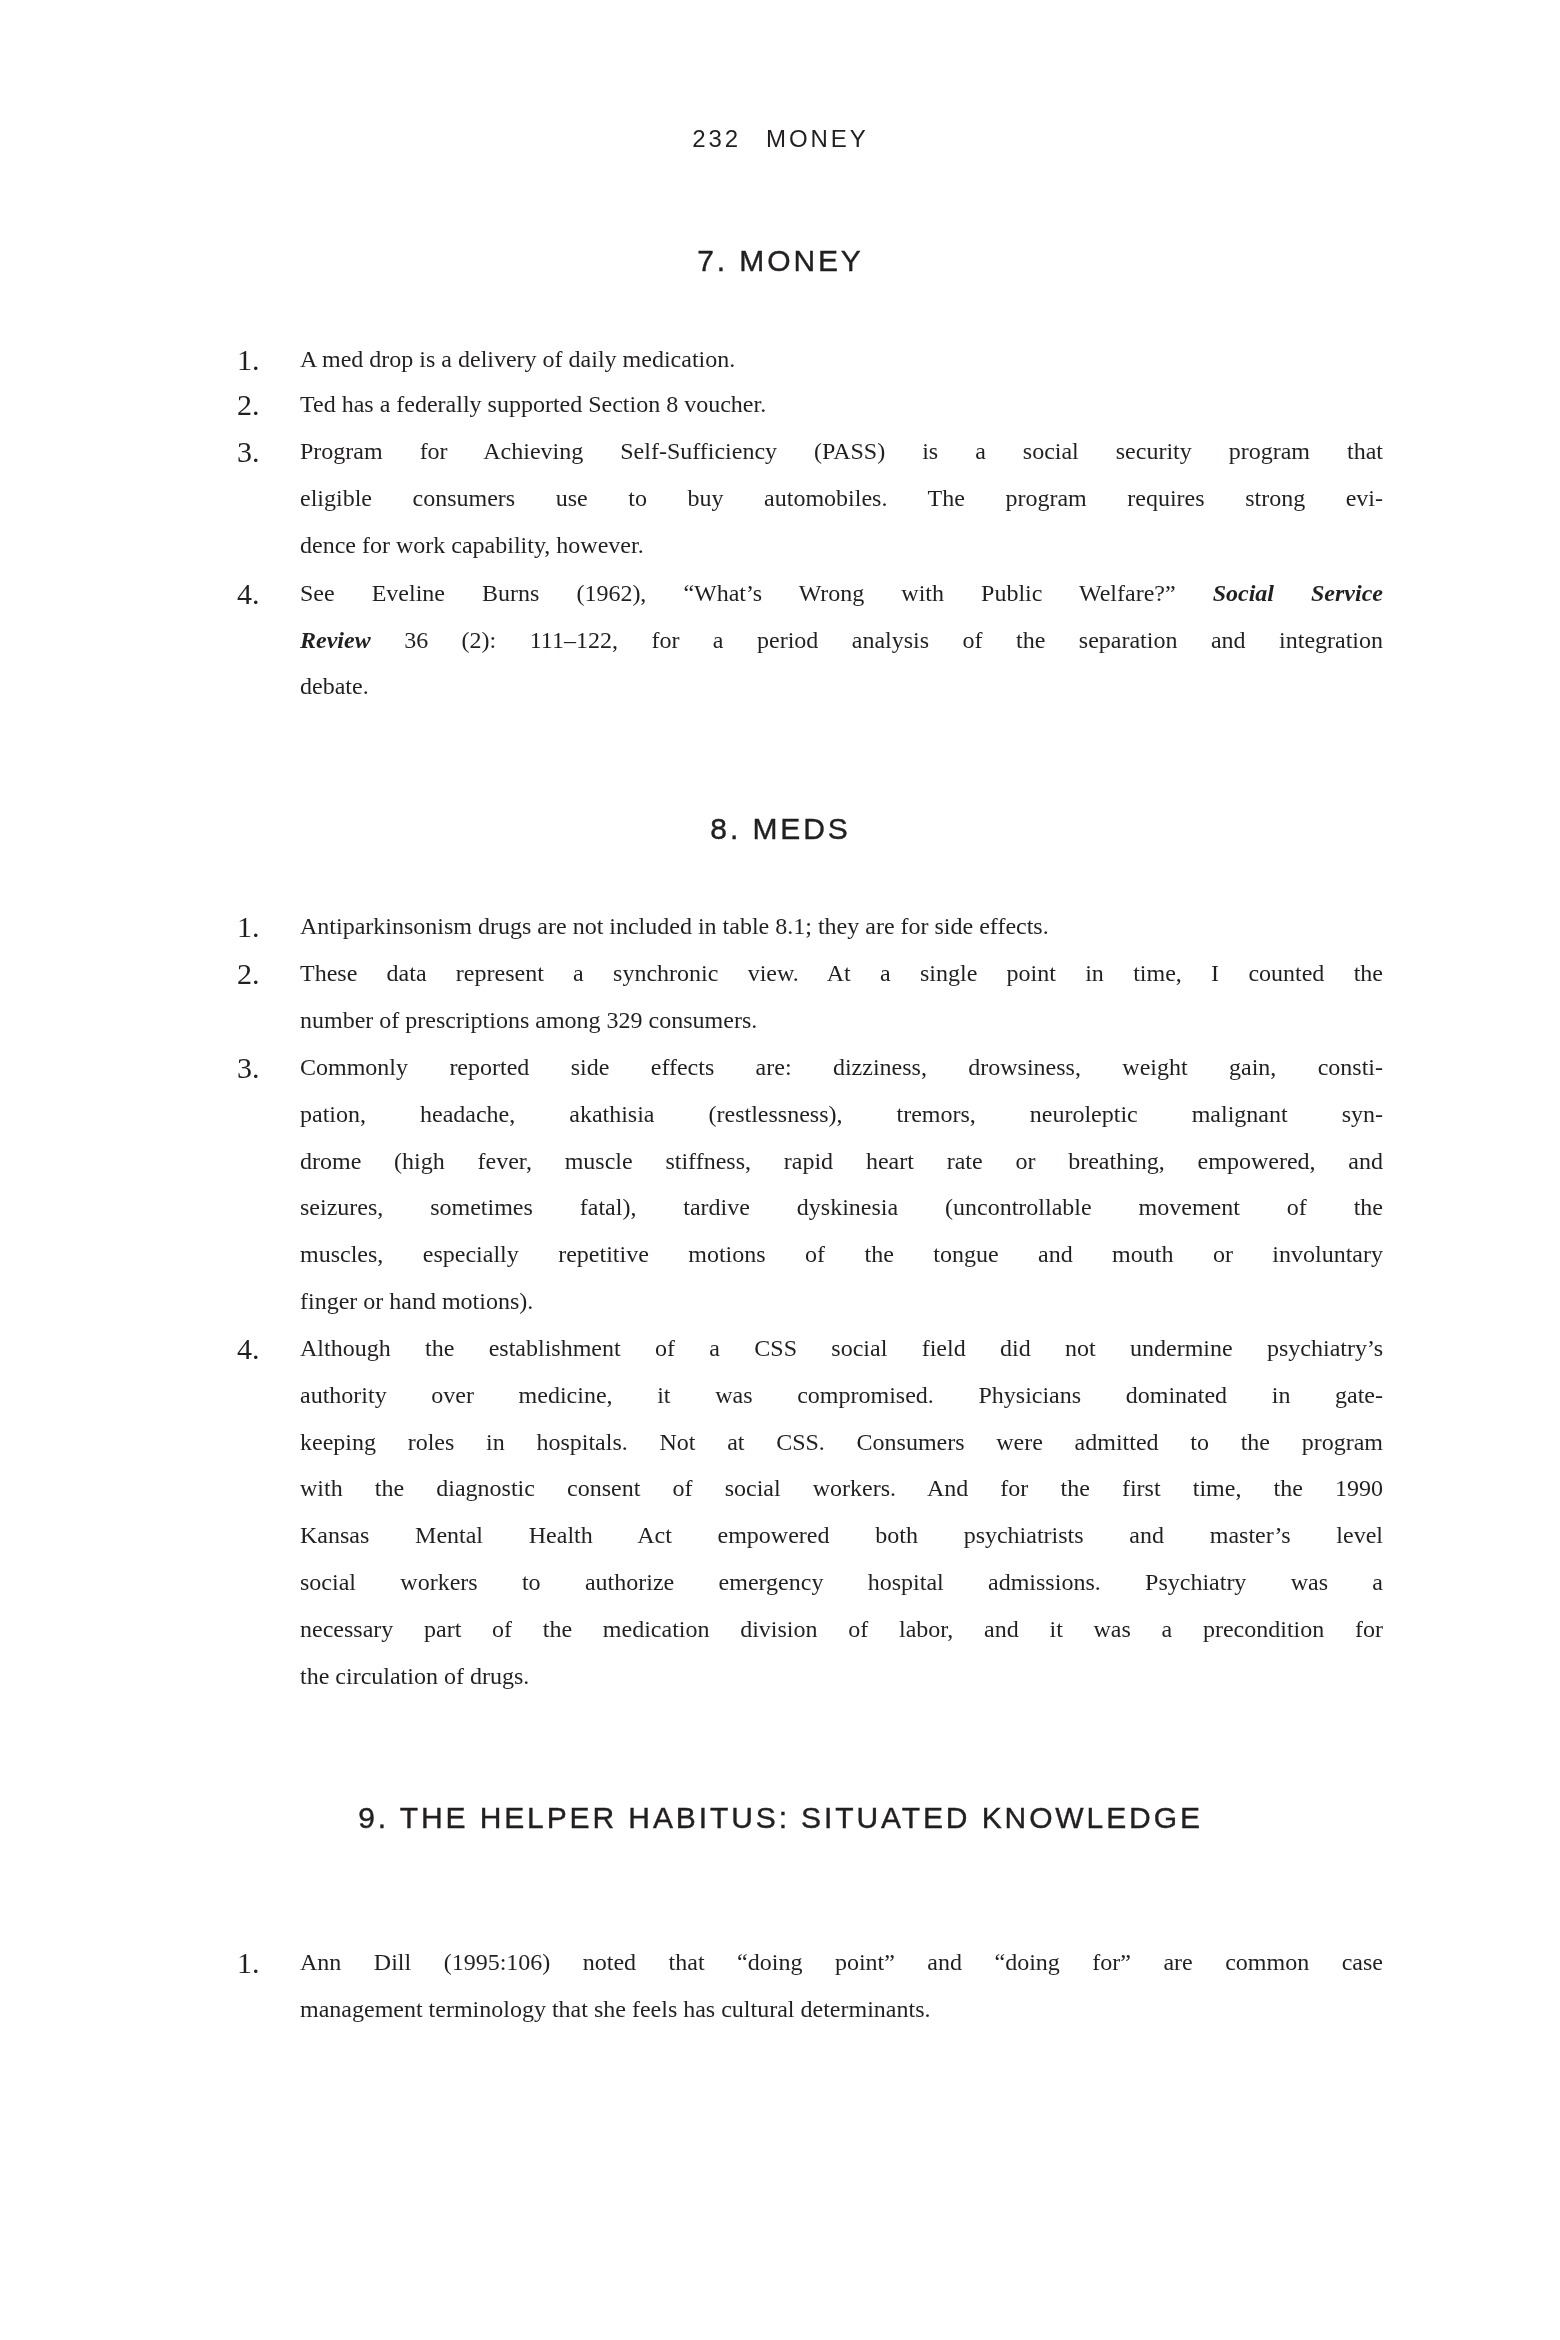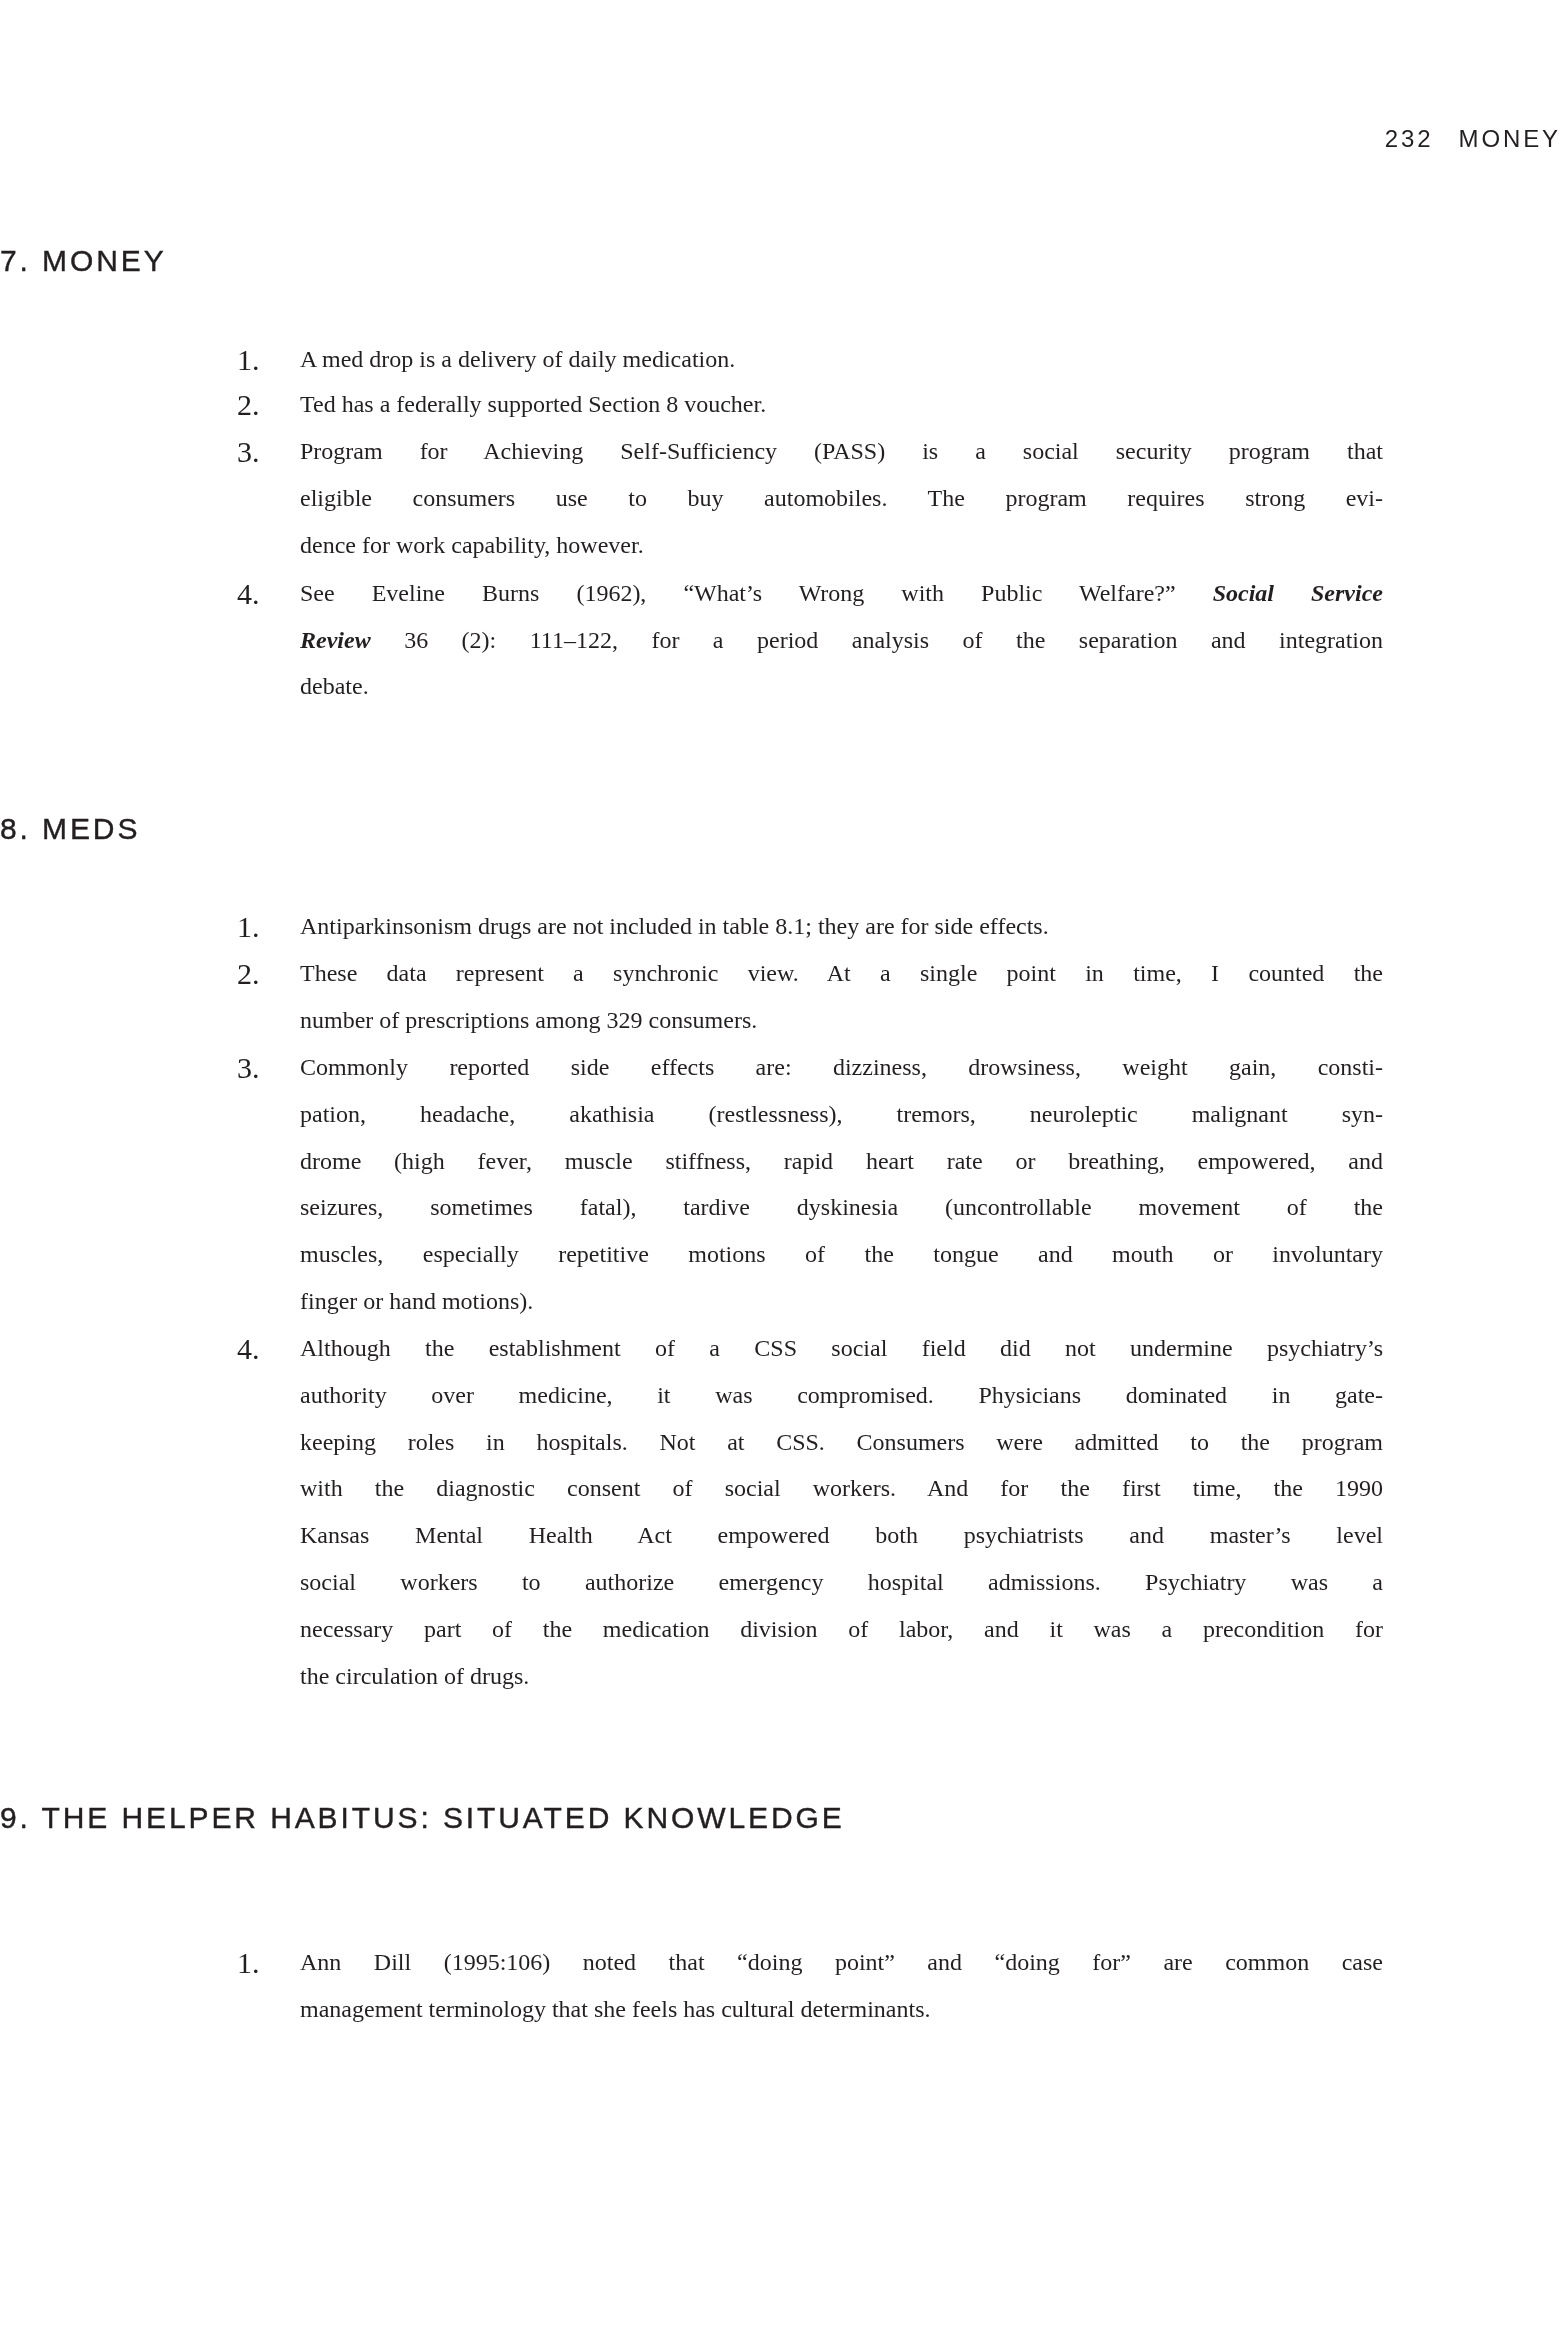--- a/index.html
+++ b/index.html
@@ -1,29 +1,30 @@
 <!DOCTYPE html>
 <html><head>
 <meta charset="utf-8">
 <style>
   html, body { margin: 0; padding: 0; background: #ffffff; }
   body { width: 1561px; height: 2341px; position: relative; overflow: hidden; color: #231f20; }
   .page { position: absolute; left: 0; top: 0; width: 1561px; height: 2341px; }
 
   .running-head {
     position: absolute; left: 0; width: 1561px; top: 122px;
-    text-align: right;
+    text-align: center;
     font-family: "Liberation Sans", sans-serif;
     font-size: 24px; letter-spacing: 2.9px; line-height: 34px;
     white-space: pre;
   }
   .running-head .gap { display: inline-block; width: 25px; }
 
   .sec-head {
     position: absolute; left: 0; width: 1561px;
+    text-align: center;
     font-family: "Liberation Sans", sans-serif;
     font-size: 30px; letter-spacing: 2.9px; line-height: 46px;
     font-weight: normal;
     -webkit-text-stroke: 0.4px #231f20;
   }
   .sec-head .hl { display: block; white-space: nowrap; }
 
   .note-num {
     position: absolute; left: 237px; width: 43px;
     font-family: "Liberation Serif", serif;

